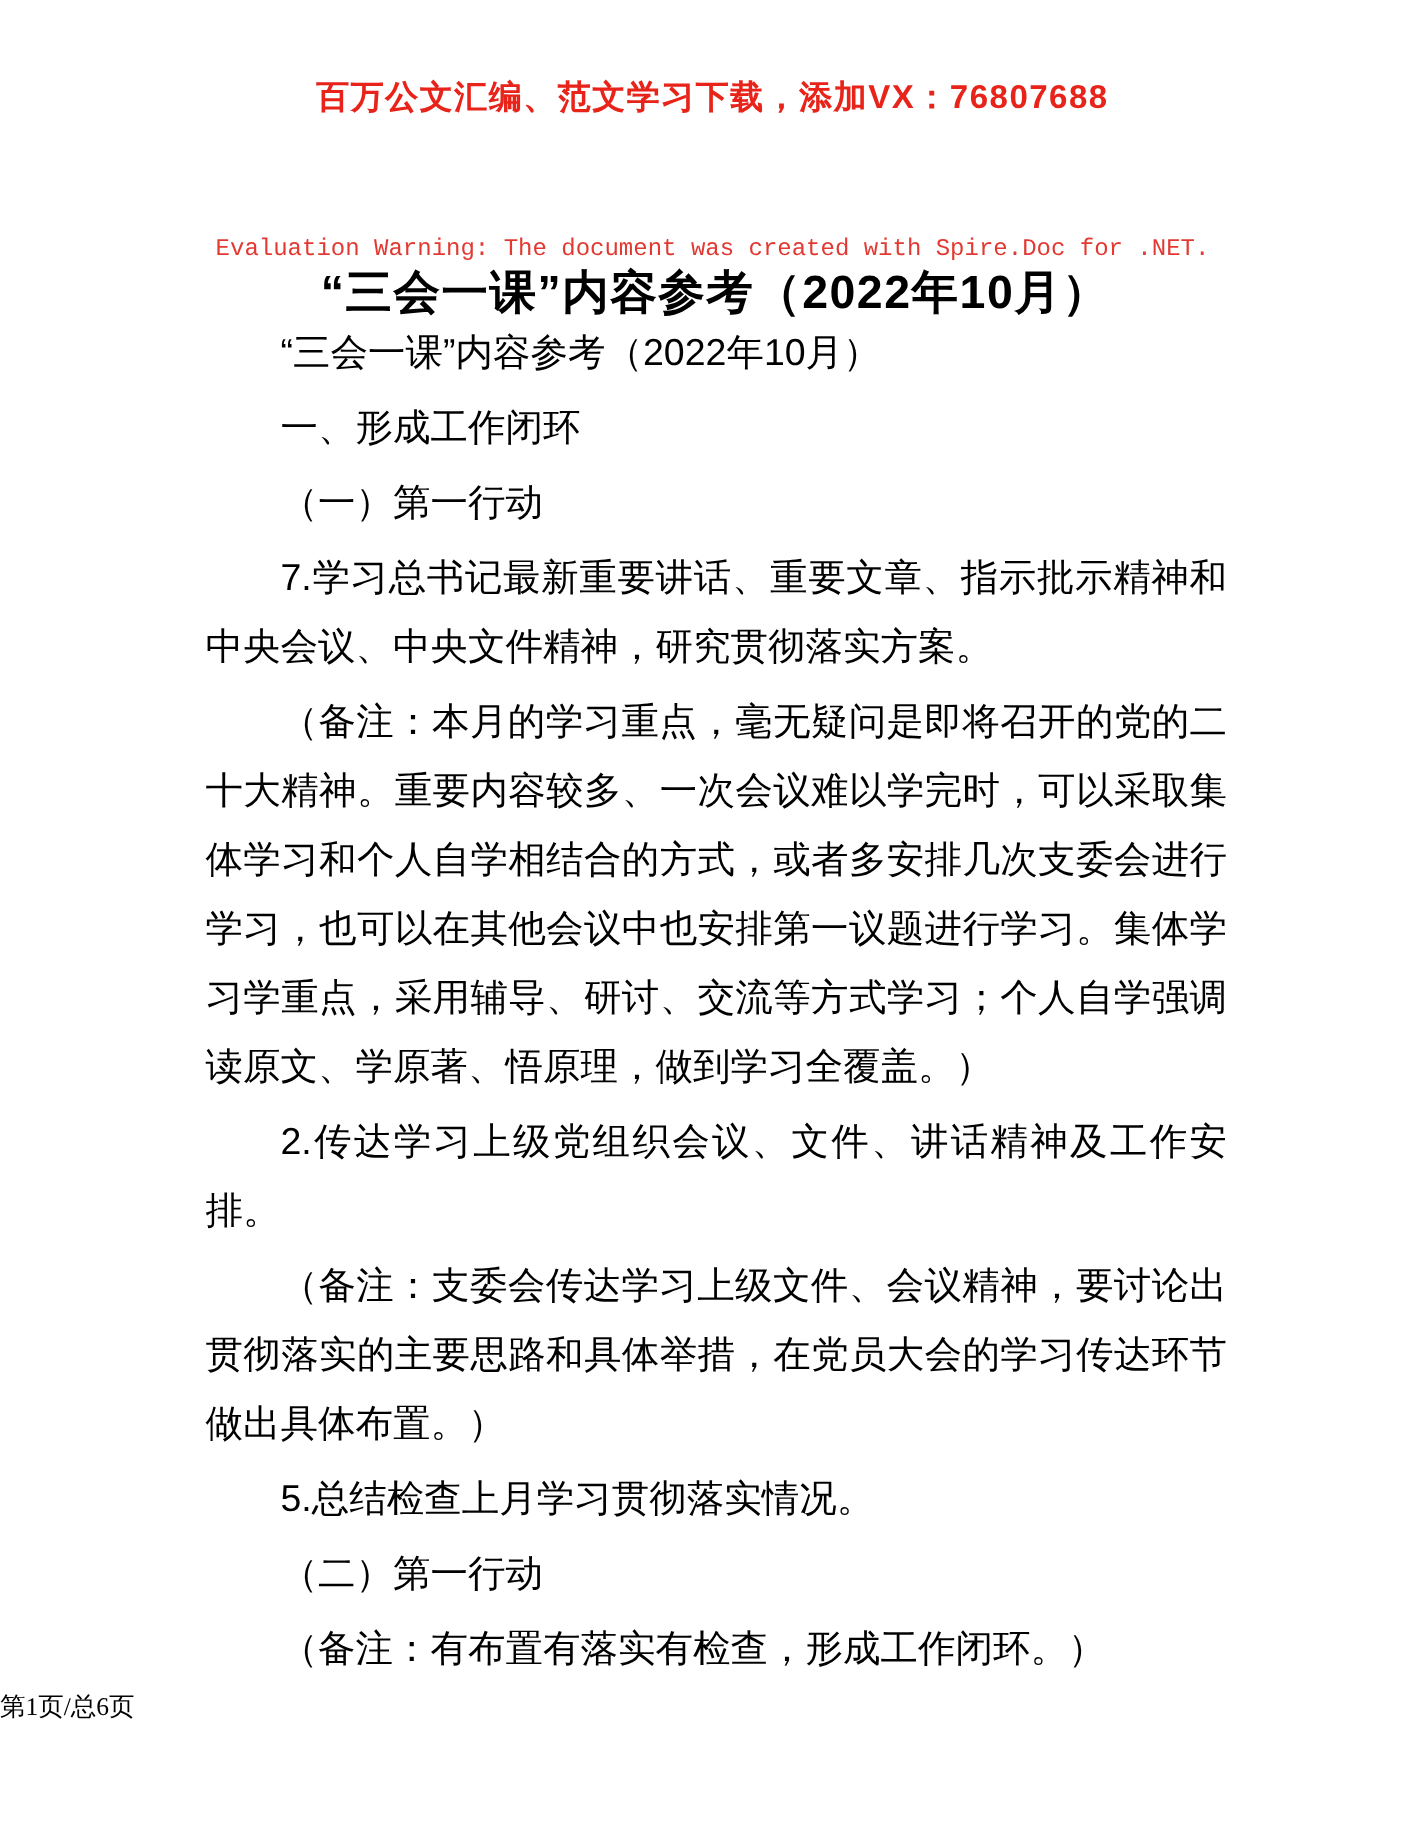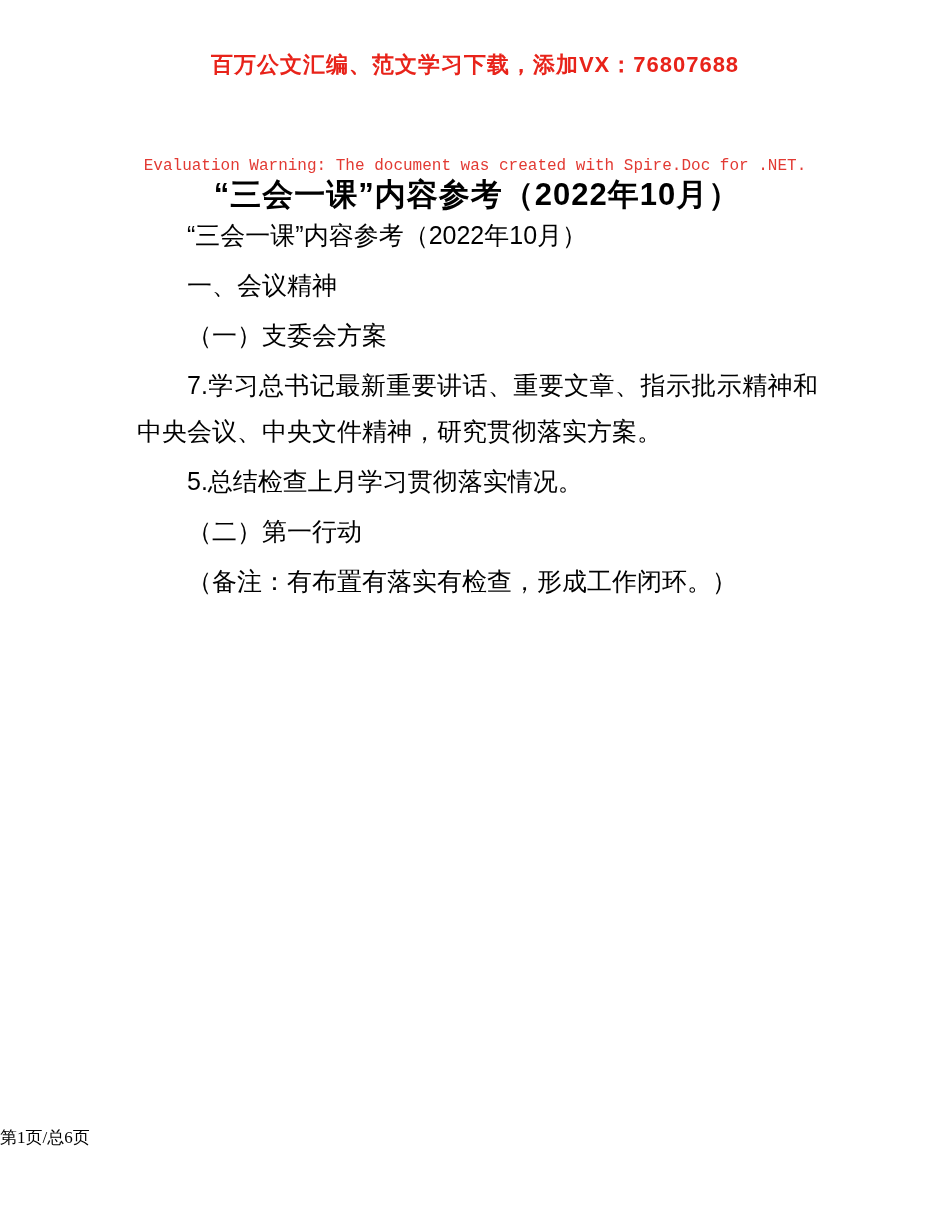--- a/index.html
+++ b/index.html
@@ -81,23 +81,26 @@
 <div class="page">
 
   <div class="notice">百万公文汇编、范文学习下载，添加VX：76807688</div>
 
   <div class="warning">Evaluation Warning: The document was created with Spire.Doc for .NET.</div>
 
   <h1 class="doc-title">“三会一课”内容参考（2022年10月）</h1>
 
   <div class="content">
     <p>“三会一课”内容参考（2022年10月）</p>
-    <p>一、会议精神</p>
-    <p>（一）支委会方案</p>
+    <p>一、形成工作闭环</p>
+    <p>（一）第一行动</p>
     <p>7.学习总书记最新重要讲话、重要文章、指示批示精神和中央会议、中央文件精神，研究贯彻落实方案。</p>
+    <p>（备注：本月的学习重点，毫无疑问是即将召开的党的二十大精神。重要内容较多、一次会议难以学完时，可以采取集体学习和个人自学相结合的方式，或者多安排几次支委会进行学习，也可以在其他会议中也安排第一议题进行学习。集体学习学重点，采用辅导、研讨、交流等方式学习；个人自学强调读原文、学原著、悟原理，做到学习全覆盖。）</p>
+    <p>2.传达学习上级党组织会议、文件、讲话精神及工作安排。</p>
+    <p>（备注：支委会传达学习上级文件、会议精神，要讨论出贯彻落实的主要思路和具体举措，在党员大会的学习传达环节做出具体布置。）</p>
     <p>5.总结检查上月学习贯彻落实情况。</p>
     <p>（二）第一行动</p>
     <p>（备注：有布置有落实有检查，形成工作闭环。）</p>
   </div>
 
   <div class="footer">第1页/总6页</div>
 
 </div>
 
 </body></html>

